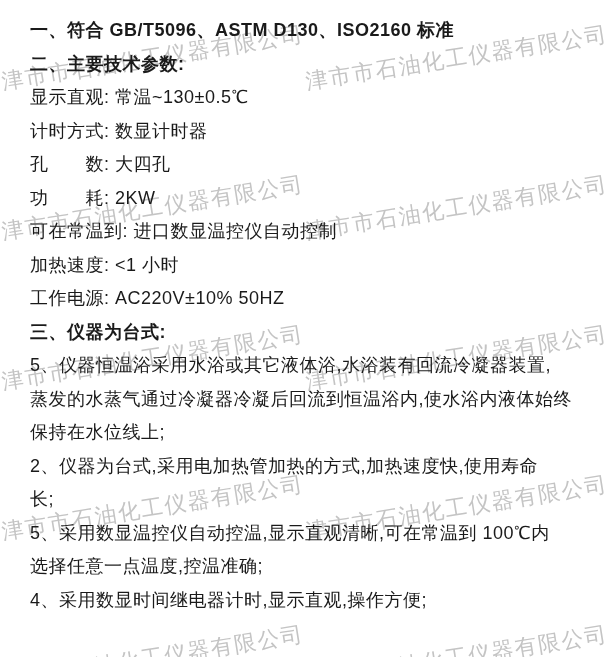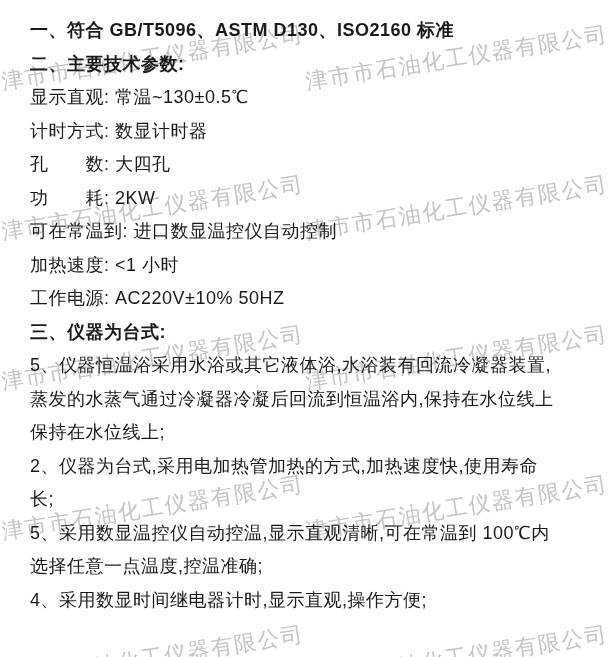--- a/index.html
+++ b/index.html
@@ -68,21 +68,21 @@
 
   <div class="line"><span>可在常温到</span><span>: </span><span>进口数显温控仪自动控制</span></div>
 
   <div class="line"><span>加热速度</span><span>: </span><span>&lt;1 小时</span></div>
 
   <div class="line"><span>工作电源</span><span>: </span><span>AC220V±10% 50HZ</span></div>
 
   <div class="line bold">三、仪器为台式:</div>
 
   <div class="line">5、仪器恒温浴采用水浴或其它液体浴,水浴装有回流冷凝器装置,</div>
-  <div class="line">蒸发的水蒸气通过冷凝器冷凝后回流到恒温浴内,保持在水位线上</div>
+  <div class="line">蒸发的水蒸气通过冷凝器冷凝后回流到恒温浴内,使水浴内液体始终</div>
   <div class="line">保持在水位线上;</div>
 
   <div class="line">2、仪器为台式,采用电加热管加热的方式,加热速度快,使用寿命</div>
   <div class="line">长;</div>
 
   <div class="line">5、采用数显温控仪自动控温,显示直观清晰,可在常温到 100℃内</div>
   <div class="line">选择任意一点温度,控温准确;</div>
 
   <div class="line">4、采用数显时间继电器计时,显示直观,操作方便;</div>
 

